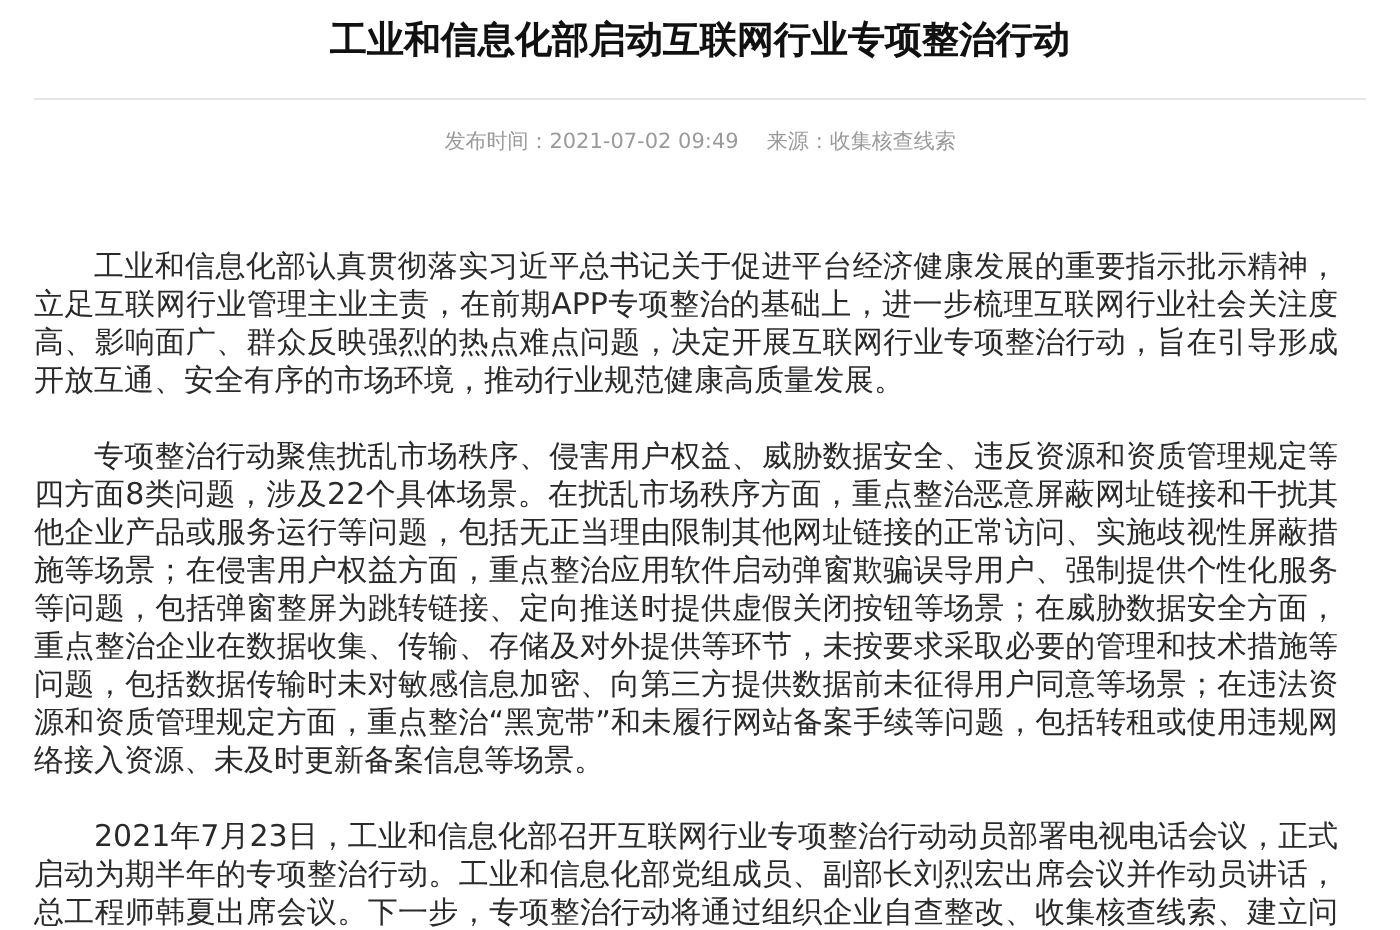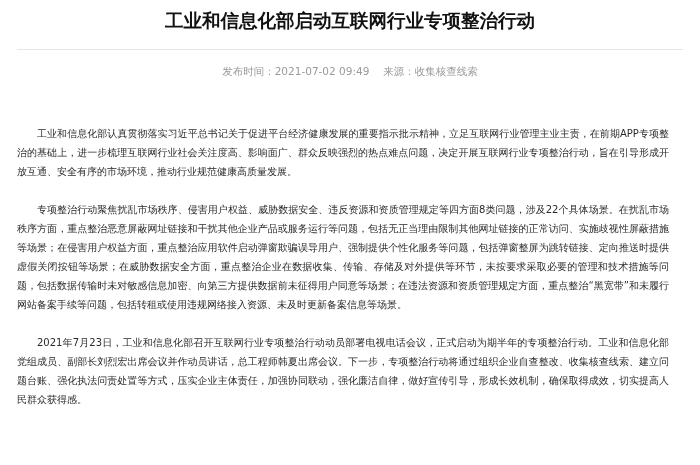--- a/index.html
+++ b/index.html
@@ -61,21 +61,21 @@
       width: 14px;
     }
     .body {
       position: absolute;
       left: 17px;
       top: 124px;
       width: 668px;
     }
     .para {
       margin: 0 16px 19px 0;
-      font-size: 10px;
+      font-size: 15px;
       line-height: 19px;
       text-indent: 2em;
       text-align: justify;
       color: #2a2a2a;
       word-break: break-all;
     }
     .para:nth-child(2) { margin-top: 0; }
   </style>
 </head>
 <body>

